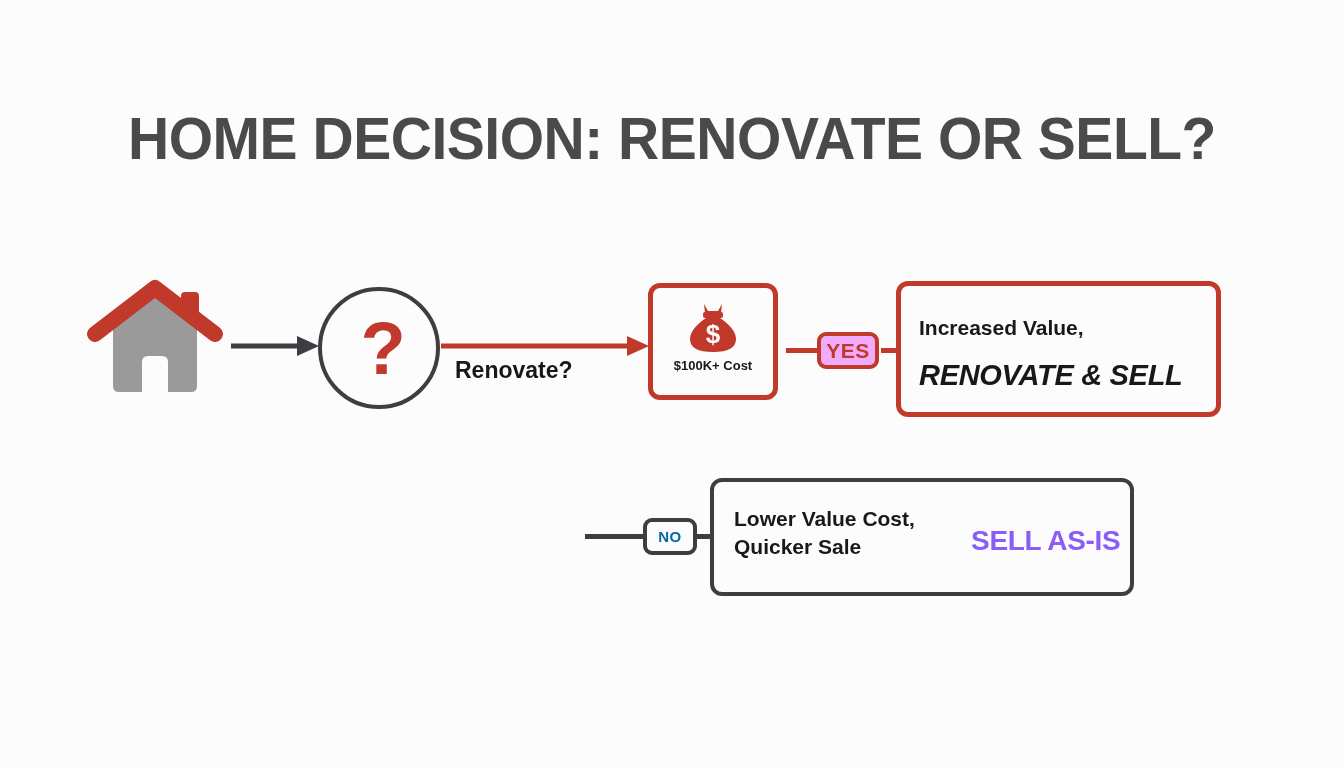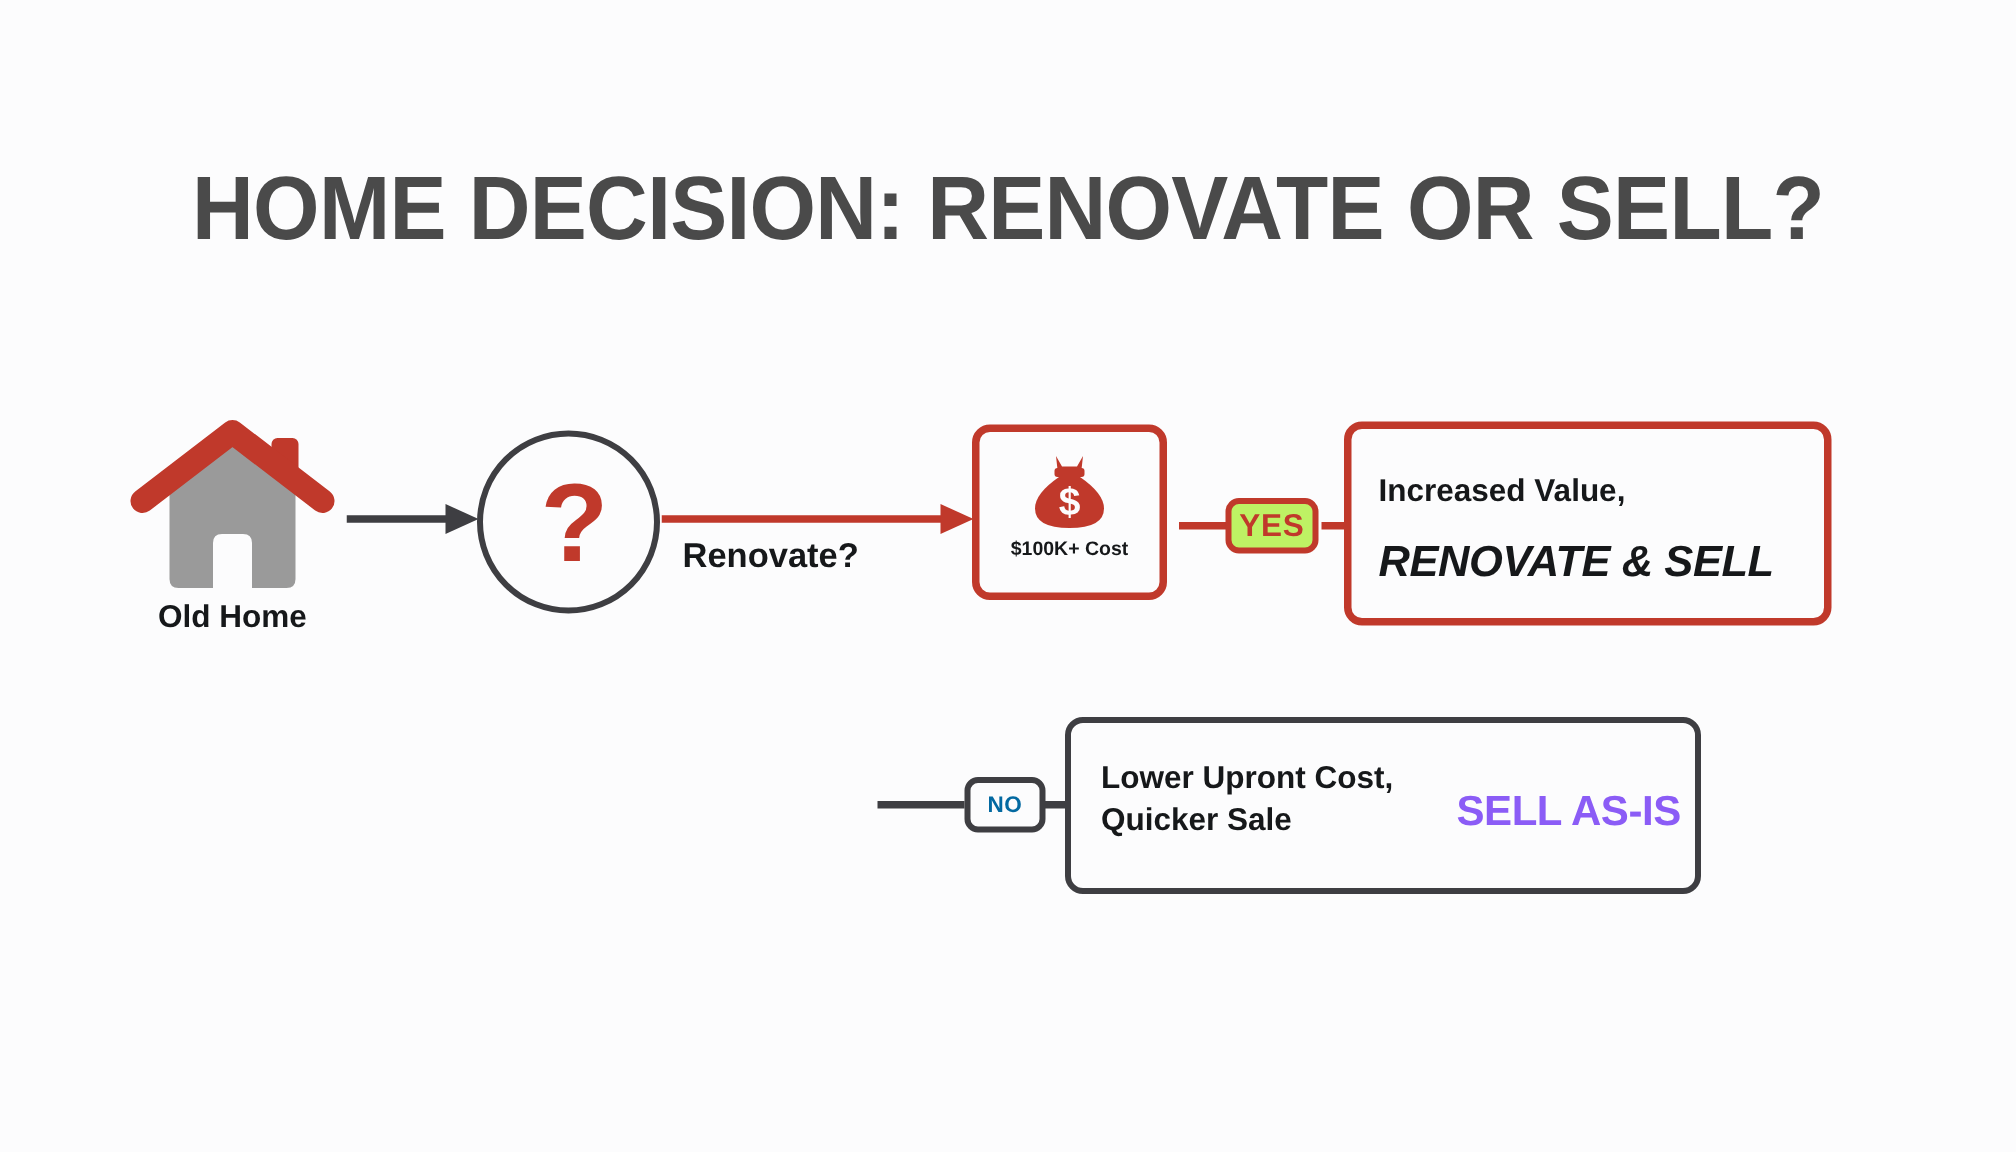--- a/index.html
+++ b/index.html
@@ -156,21 +156,21 @@
     background: #c0392b;
   }
   .yes-pill {
     position: absolute;
     left: 817px;
     top: 332px;
     width: 62px;
     height: 37px;
     border: 4px solid #c0392b;
     border-radius: 9px;
-    background: #bef264;
+    background: #f0abfc;
     box-sizing: border-box;
     display: flex;
     align-items: center;
     justify-content: center;
     font-size: 21px;
     font-weight: bold;
     color: #c0392b;
     letter-spacing: 0.5px;
   }
 
@@ -282,21 +282,20 @@
 
       <rect x="98" y="14" width="18" height="36" rx="4" fill="#c0392b"></rect>
 
       <path d="M30 50 L72 18 L114 50 L114 108 Q114 114 108 114 L36 114 Q30 114 30 108 Z" fill="#9a9a9a"></path>
 
       <path d="M59 114 L59 84 Q59 78 65 78 L79 78 Q85 78 85 84 L85 114 Z" fill="#fcfcfd"></path>
 
       <path d="M12 56 L72 10 L132 56" fill="none" stroke="#c0392b" stroke-width="16" stroke-linecap="round" stroke-linejoin="round"></path>
     </svg>
   </div>
-  <div class="house-label">Old Home</div>
 
   <div class="arrow-gray">
     <svg width="90" height="28" viewBox="0 0 90 28" xmlns="http://www.w3.org/2000/svg">
       <line x1="0" y1="14" x2="70" y2="14" stroke="#3e3e42" stroke-width="5"></line>
       <polygon points="66,4 88,14 66,24" fill="#3e3e42"></polygon>
     </svg>
   </div>
 
   <div class="circle">
     <div class="circle-q">?</div>
@@ -330,19 +329,19 @@
     <div class="renovate-sub">Increased Value,</div>
     <div class="renovate-head">RENOVATE &amp; SELL</div>
   </div>
 
   <div class="no-line-left"></div>
   <div class="no-pill">NO</div>
   <div class="no-line-right"></div>
 
   <div class="sell-box">
     <div class="sell-sub">
-      <div>Lower Upront Cost,</div>
+      <div>Lower Value Cost,</div>
       <div>Quicker Sale</div>
     </div>
     <div class="sell-head">SELL AS-IS</div>
   </div>
 
 </div>
 
 </body></html>

